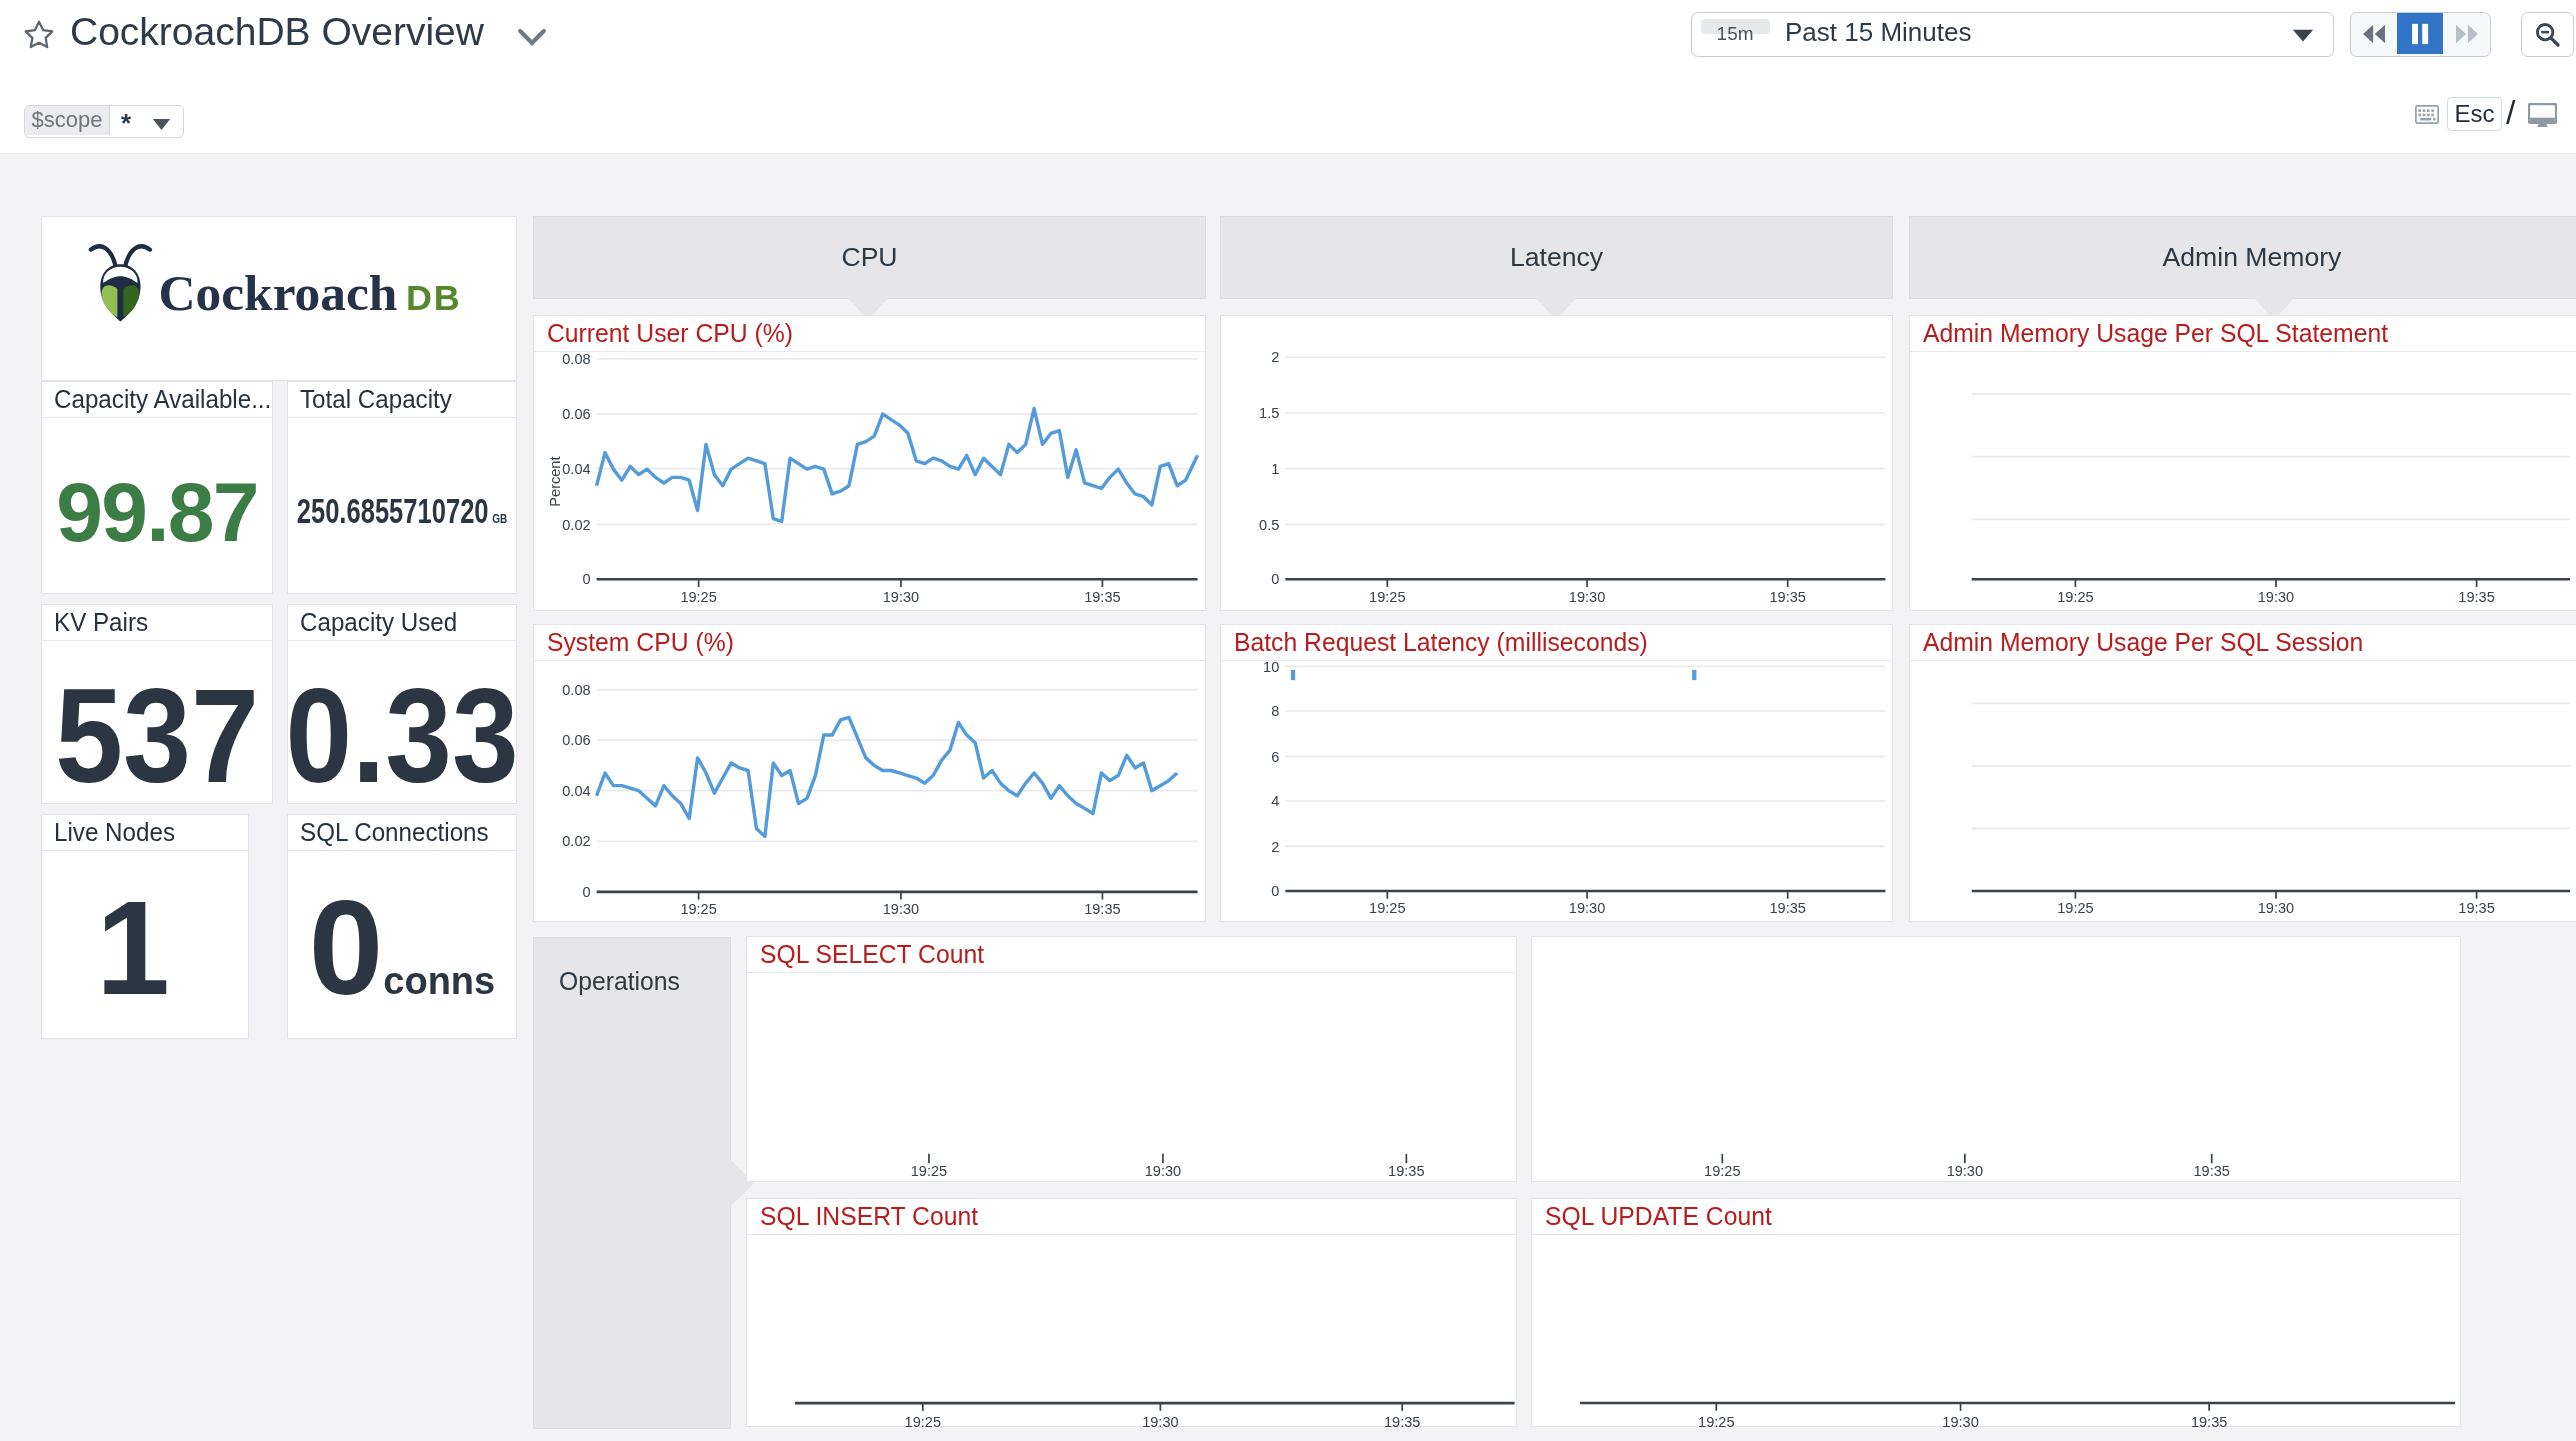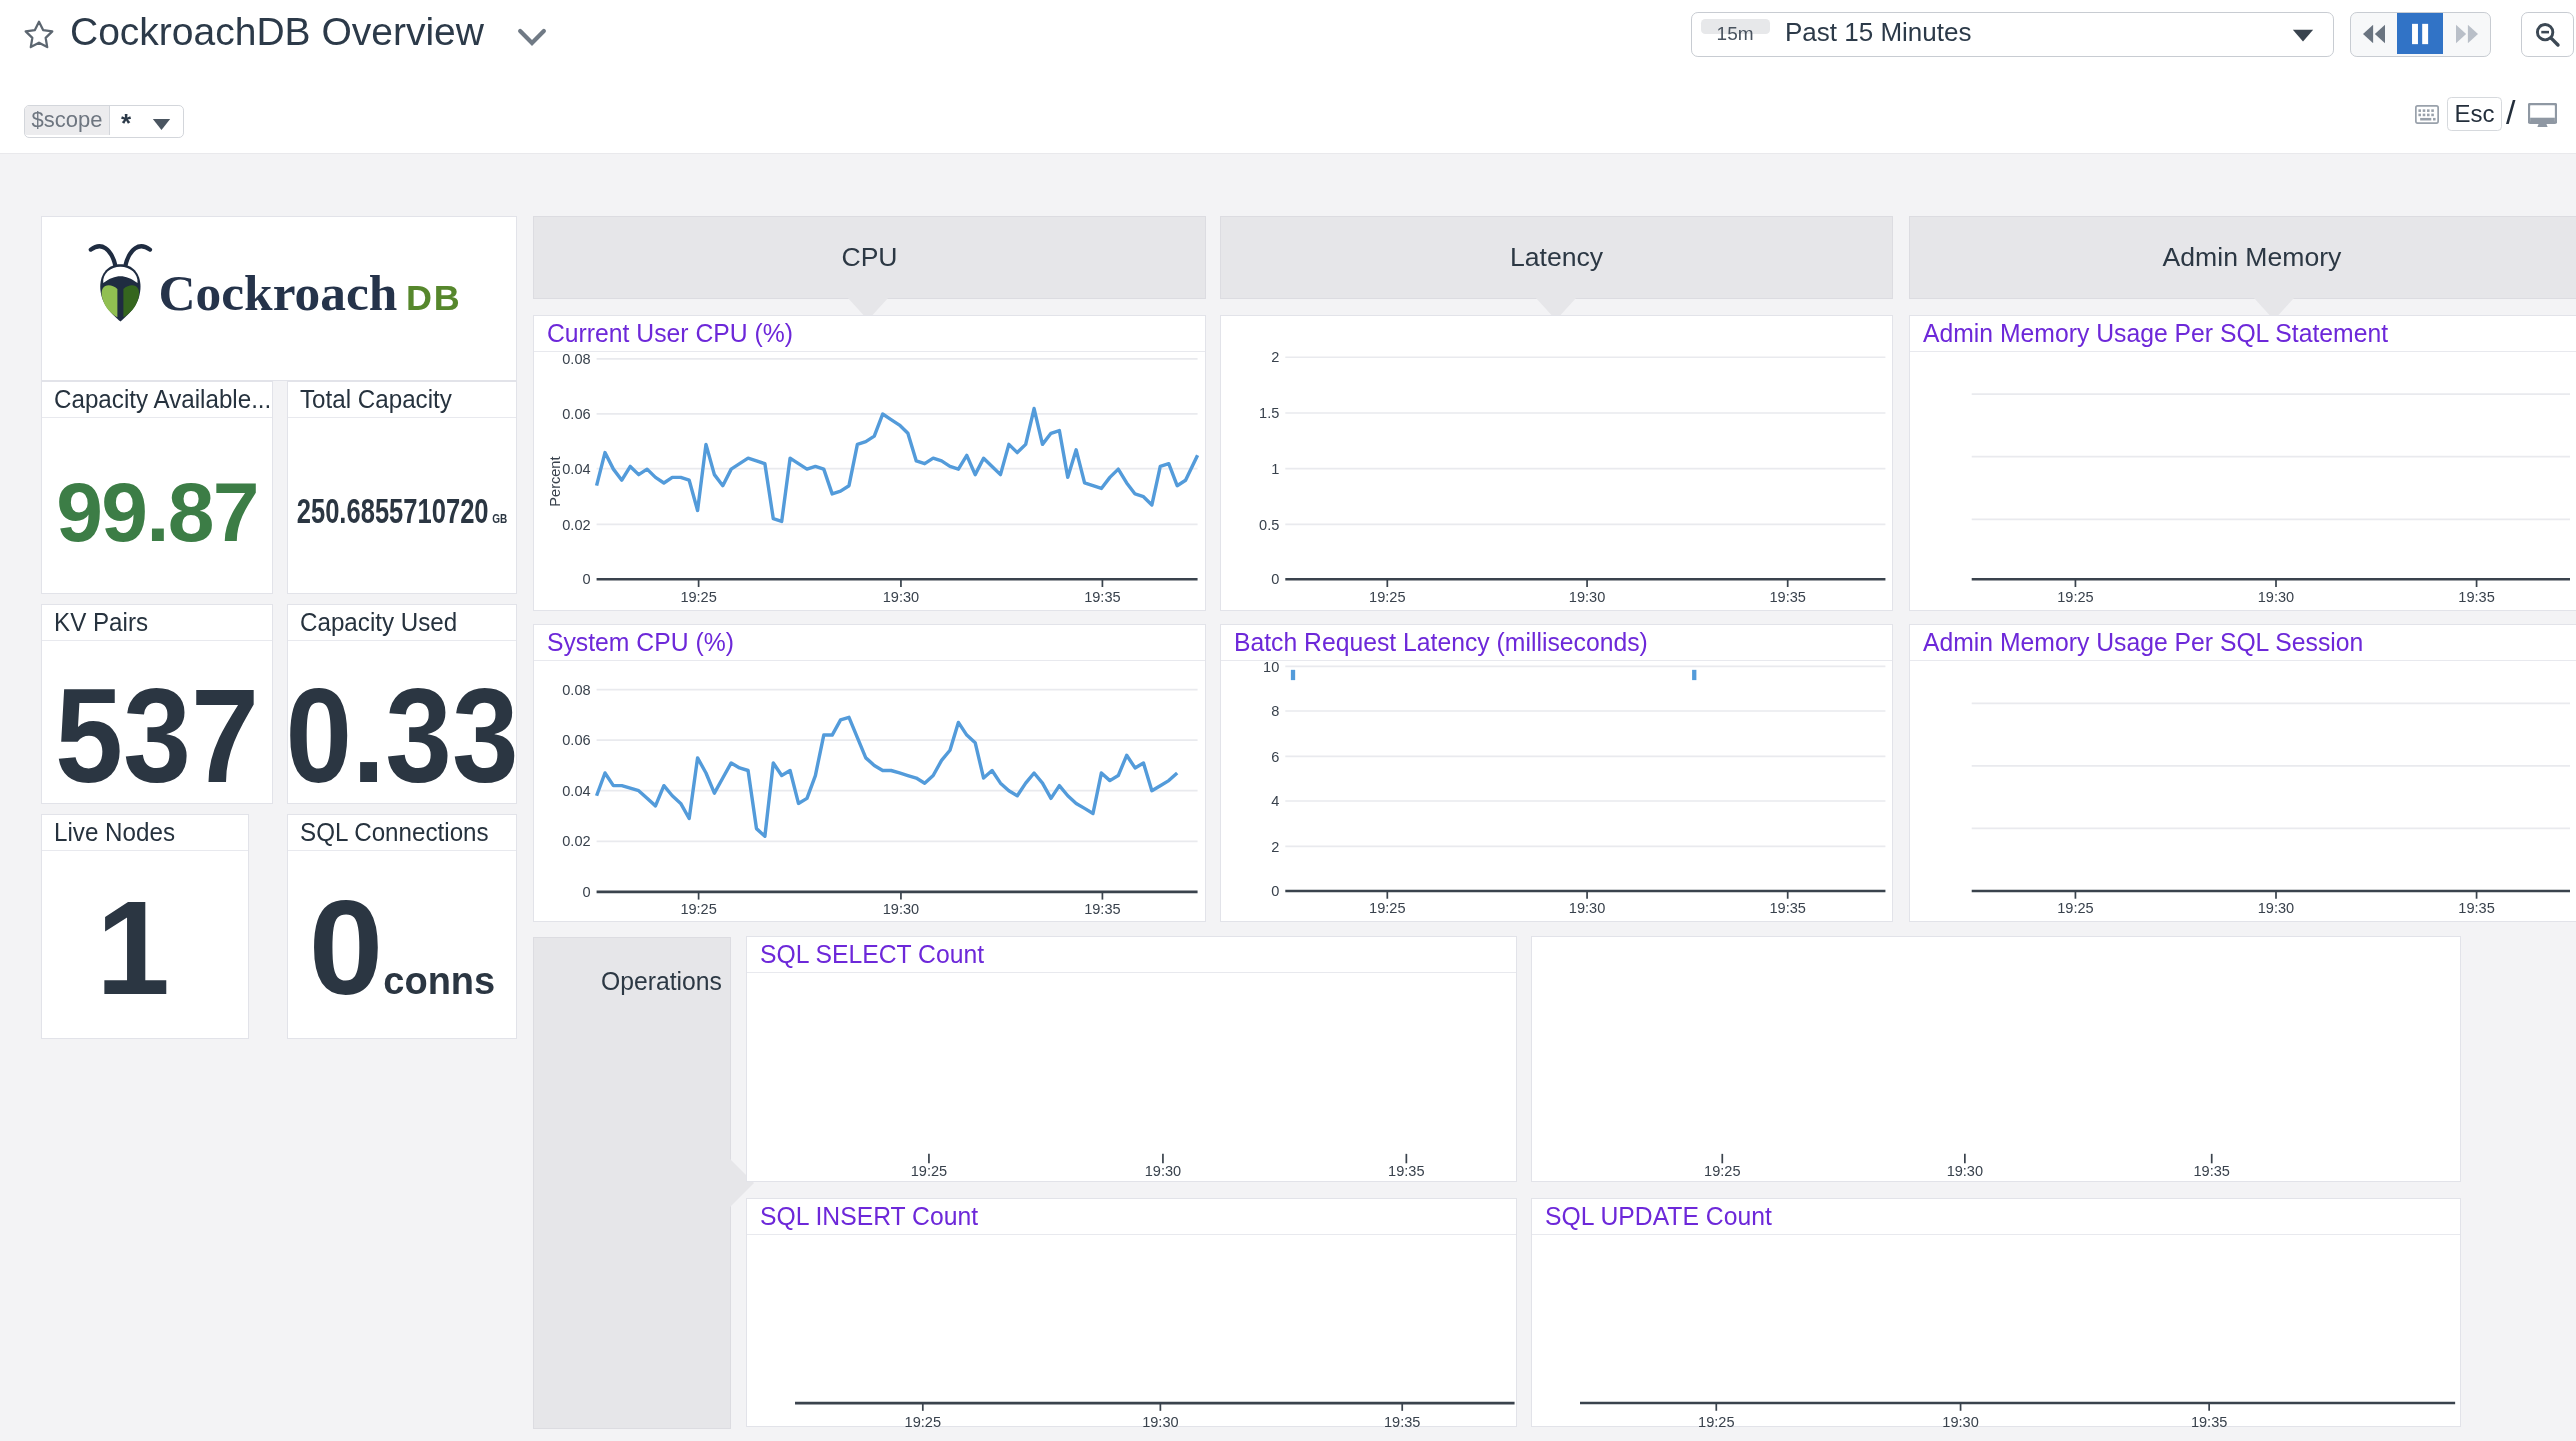--- a/index.html
+++ b/index.html
@@ -1,18 +1,18 @@
 <!DOCTYPE html>
 <html style="font-size:13.7px"><head><meta charset="utf-8">
 <style>
 *{margin:0;padding:0;box-sizing:border-box}
 html,body{width:2576px;height:1441px;background:#fff;font-family:"Liberation Sans",sans-serif;overflow:hidden;position:relative}
 .abs{position:absolute}
 .card{position:absolute;background:#fff;border:1.7px solid #e2e3e9}
-.ctitle{height:36px;border-bottom:1.7px solid #e8e9ee;font-size:26.6px;color:#6d28d9;line-height:34px;padding-left:13px;white-space:nowrap;overflow:hidden}
+.ctitle{height:36px;border-bottom:1.7px solid #e8e9ee;font-size:26.6px;color:#b91c1c;line-height:34px;padding-left:13px;white-space:nowrap;overflow:hidden}
 .stitle{height:36px;border-bottom:1.7px solid #e8e9ee;font-size:26px;color:#26323e;line-height:34px;padding-left:12px;white-space:nowrap;overflow:hidden}
 .ghead{position:absolute;background:#e6e6e9;border:1.7px solid #dcdce1;color:#2c3844;font-size:26.6px;display:flex;align-items:center;justify-content:center}
 .gnotch{position:absolute;width:0;height:0}
 .al{font-size:17px;fill:#39424d}
 svg{display:block}
 .bignum{position:absolute;left:-129px;right:-129px;text-align:center;font-weight:bold;color:#2b3642;white-space:nowrap}
 .tsp{display:inline-block;transform:scaleX(0.93);transform-origin:0 50%}
 </style></head>
 <body>
 
@@ -267,21 +267,21 @@
         <text x="193" y="336" text-anchor="middle" class="al">19:25</text>
         <text x="427" y="336" text-anchor="middle" class="al">19:30</text>
         <text x="661" y="336" text-anchor="middle" class="al">19:35</text>
       </svg>
     </div>
     <div class="ctitle"><span class="tsp">Admin Memory Usage Per SQL Session</span></div>
   </div>
 
 <div class="abs" style="left:533px;top:937px;width:198px;height:492px;background:#e6e6e9;border:1.7px solid #dcdce1"></div>
 <div class="abs" style="left:730px;top:1159px;width:0;height:0;border-top:24px solid transparent;border-bottom:24px solid transparent;border-left:24px solid #e6e6e9"></div>
-<div class="abs" style="left:559px;top:966px;width:172px;text-align:right;font-size:26.6px;color:#2c3844"><span class="tsp">Operations</span></div>
+<div class="abs" style="left:559px;top:966px;width:172px;text-align:left;font-size:26.6px;color:#2c3844"><span class="tsp">Operations</span></div>
 <div class="card" style="left:746px;top:936px;width:771px;height:246px">
     <div class="abs" style="left:0;top:0">
       <svg width="771" height="246" viewBox="0 0 899 287">
         <line x1="212" y1="253" x2="212" y2="264" stroke="#3a434d" stroke-width="2"></line>
         <line x1="485" y1="253" x2="485" y2="264" stroke="#3a434d" stroke-width="2"></line>
         <line x1="769" y1="253" x2="769" y2="264" stroke="#3a434d" stroke-width="2"></line>
         <text x="212" y="279" text-anchor="middle" class="al">19:25</text>
         <text x="485" y="279" text-anchor="middle" class="al">19:30</text>
         <text x="769" y="279" text-anchor="middle" class="al">19:35</text>
       </svg>

